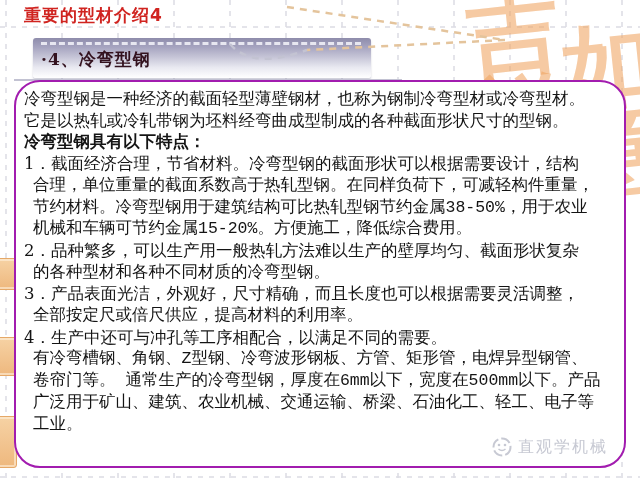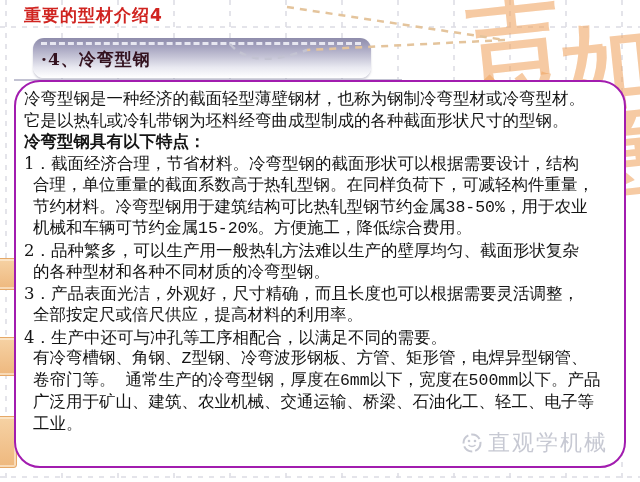--- a/index.html
+++ b/index.html
@@ -13,21 +13,21 @@
   
   .slide-title{
     position:absolute;left:24px;top:4px;z-index:5;
     font-size:17px;font-weight:bold;color:#d02420;
     font-family:"DejaVu Sans", sans-serif;
     letter-spacing:1px;
   }
   
   .banner{
     position:absolute;left:33px;top:38px;width:338px;height:40px;z-index:2;
-    border-radius:11px;
+    border-radius:3px;
     background:linear-gradient(180deg,#8e8cab 0%,#a5a3bf 22%,#c6c5d7 48%,#e9e9f1 74%,#ffffff 100%);
     box-shadow:0 2px 2px rgba(120,120,150,.35);
     text-align:center;
   }
   .banner-dash{
     position:absolute;left:8px;right:10px;top:4px;height:0;
     border-top:3px dashed rgba(245,245,250,.85);
   }
   .banner-label{
     position:absolute;left:8px;top:10px;
@@ -75,21 +75,21 @@
   }
   .text-line.ind{padding-left:9px;font-family:Liberation Mono, monospace;}
   .text-line.bold{font-weight:bold;}
   
   .watermark{
     position:absolute;right:16px;bottom:8px;z-index:5;
     display:flex;align-items:center;gap:5px;
     color:#c7c9d3;
   }
   .watermark-text{
-    font-size:22px;letter-spacing:2px;
+    font-size:16px;letter-spacing:2px;
     font-family:Liberation Serif, serif;
   }
 </style>
 </head>
 <body>
 
 <svg class="grid-svg" width="640" height="482">
   <g stroke="#dcdce4" stroke-width="1.5" stroke-dasharray="5 6">
     <line x1="6" y1="0" x2="6" y2="482"></line>
     <line x1="62" y1="0" x2="62" y2="482"></line>

